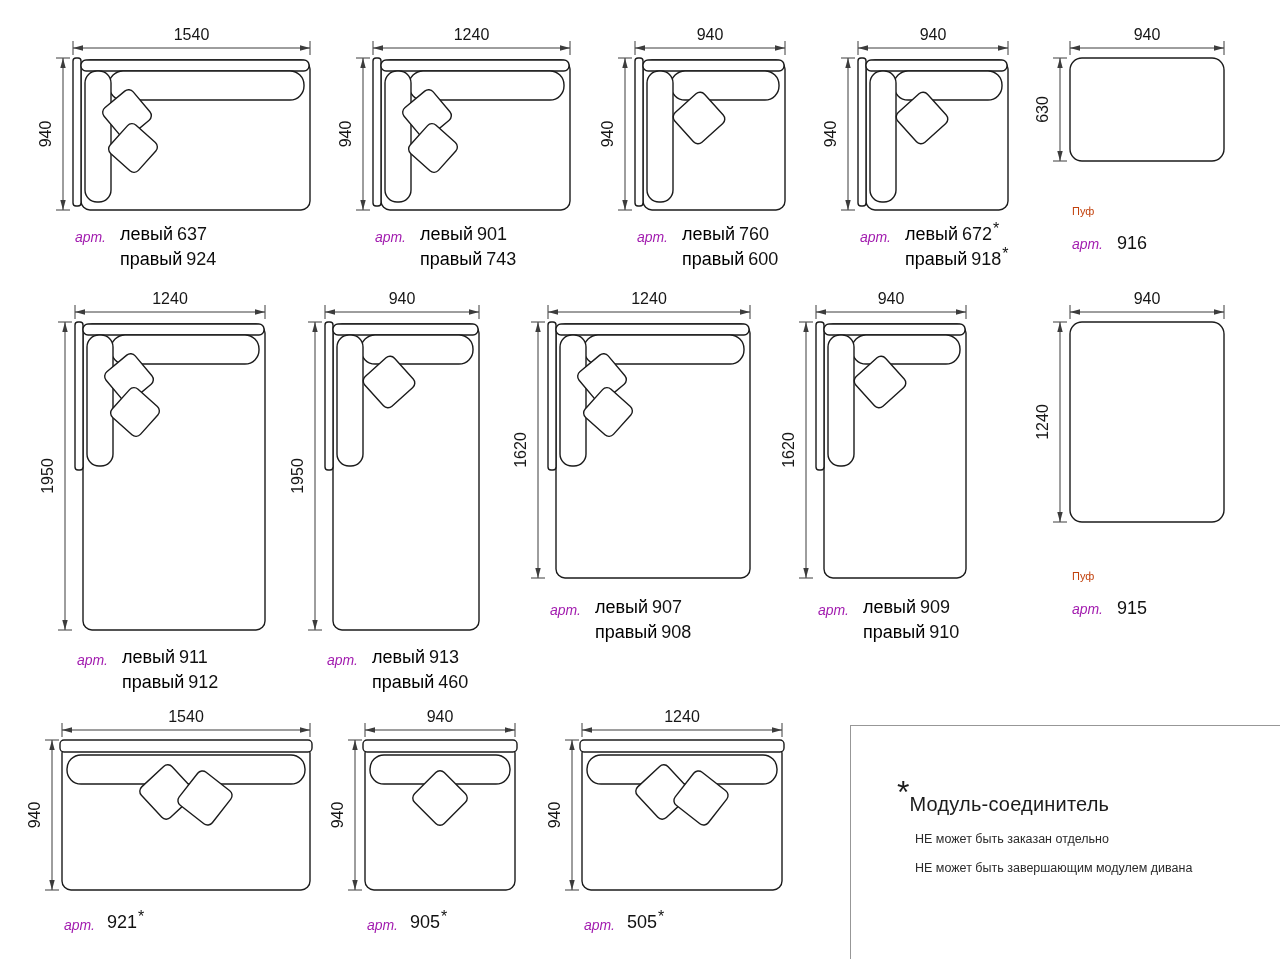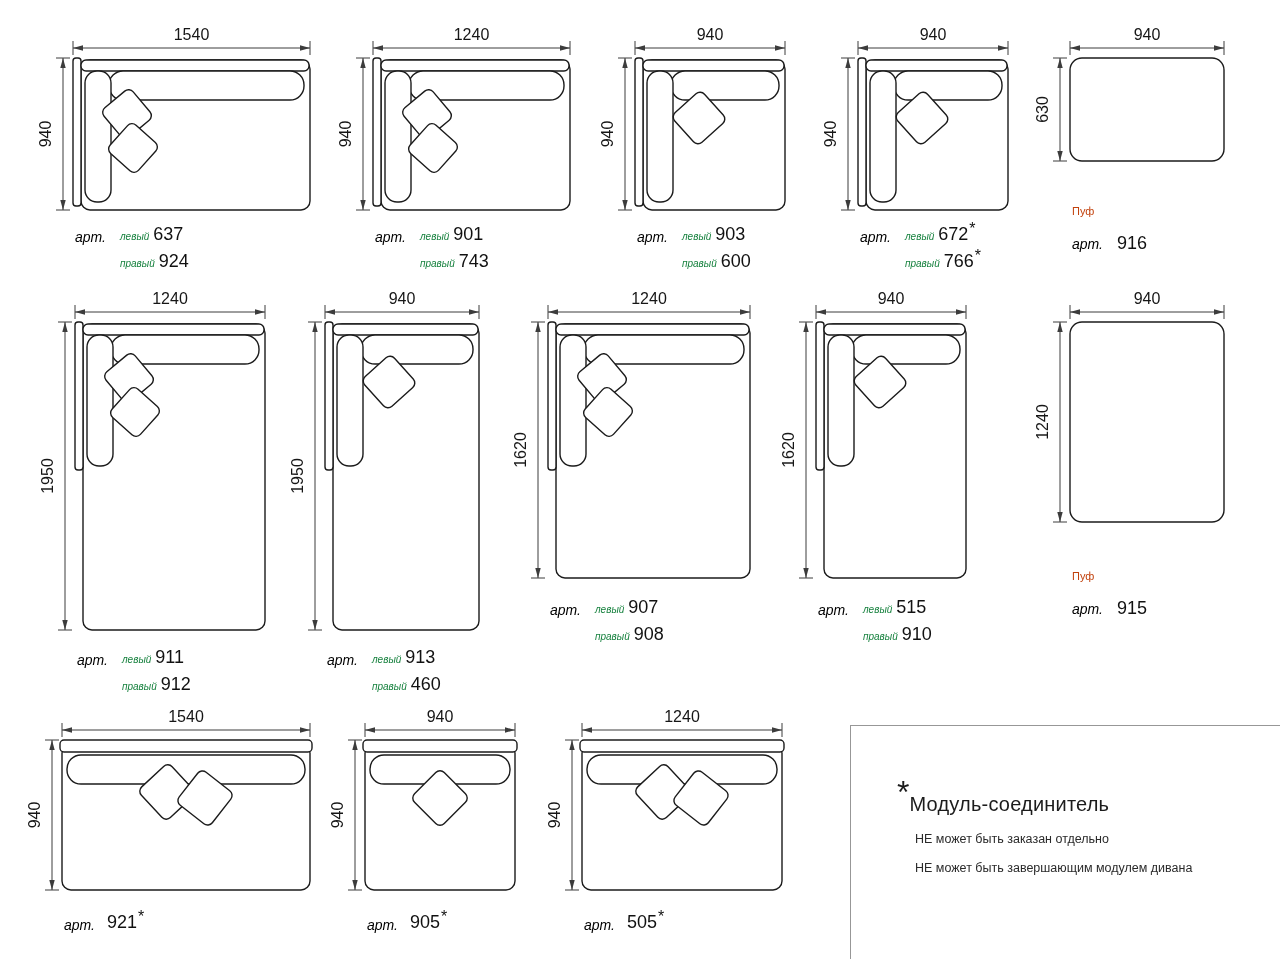--- a/index.html
+++ b/index.html
@@ -9,22 +9,22 @@
     font-family:"Liberation Sans","DejaVu Sans",sans-serif;
     color:#1a1a1a;
   }
   .module{position:absolute;}
   .svg-slot svg{display:block;}
   .drawing .part{fill:#ffffff;stroke:#1b1b1b;stroke-width:1.4;}
   .drawing .dim{stroke:#3c3c3c;stroke-width:1;}
   .drawing .arw{fill:#3c3c3c;}
   .drawing .dimtxt{font-family:"Liberation Sans","DejaVu Sans",sans-serif;font-size:16px;fill:#161616;}
   .caption{margin-left:36px;display:flex;align-items:flex-start;gap:14px;line-height:24px;}
-  .caption .art{font-style:italic;font-size:14px;color:#000000;padding-top:3px;}
-  .caption .word{font-size:10px;color:#15803d;font-style:italic;}
+  .caption .art{font-style:italic;font-size:14px;color:#a21caf;padding-top:3px;}
+  .caption .word{font-size:18px;color:#000000;}
   .caption .num{font-size:18px;color:#111;margin-left:4px;}
   .caption .star{font-size:16px;position:relative;top:-6px;left:1px;color:#111;}
   .caption .lines .line{white-space:nowrap;}
   .pouf-caption{display:block;}
   .pouf-caption .pouf-name{font-size:11px;color:#c2410c;margin-bottom:8px;}
   .pouf-caption .num{margin-left:14px;}
   .single{gap:8px;}
   .legend{
     position:absolute;left:850px;top:725px;width:440px;height:244px;
     border-top:1px solid #979797;border-left:1px solid #979797;
@@ -129,21 +129,21 @@
           <rect class="part" x="42" y="36" width="141" height="11" rx="5"></rect>
           <rect class="part" x="70" y="47" width="108" height="29" rx="14"></rect>
           <rect class="part" x="46" y="47" width="26" height="131" rx="12"></rect>
           <rect class="part" x="-20" y="-20" width="40" height="40" rx="6" transform="translate(98 94) rotate(48)"></rect>
         </g>
       </svg>
     </div>
   <div class="caption" style="margin-top:6px">
     <span class="art">арт.</span>
     <div class="lines">
-      <div class="line"><span class="word">левый</span><span class="num">903</span></div>
+      <div class="line"><span class="word">левый</span><span class="num">760</span></div>
       <div class="line"><span class="word">правый</span><span class="num">600</span></div>
     </div>
   </div>
 </div>
 
 <div class="module" style="left:824px;top:24px;">
   <div class="svg-slot">
       <svg class="drawing" width="190" height="192" viewBox="0 0 190 192">
         <line class="dim" x1="34" y1="24" x2="184" y2="24"></line>
         <line class="dim" x1="34" y1="17" x2="34" y2="31"></line>
@@ -164,21 +164,21 @@
           <rect class="part" x="70" y="47" width="108" height="29" rx="14"></rect>
           <rect class="part" x="46" y="47" width="26" height="131" rx="12"></rect>
           <rect class="part" x="-20" y="-20" width="40" height="40" rx="6" transform="translate(98 94) rotate(48)"></rect>
         </g>
       </svg>
     </div>
   <div class="caption" style="margin-top:6px">
     <span class="art">арт.</span>
     <div class="lines">
       <div class="line"><span class="word">левый</span><span class="num">672</span><span class="star">*</span></div>
-      <div class="line"><span class="word">правый</span><span class="num">766</span><span class="star">*</span></div>
+      <div class="line"><span class="word">правый</span><span class="num">918</span><span class="star">*</span></div>
     </div>
   </div>
 </div>
 
 <div class="module" style="left:1036px;top:24px;">
   <div class="svg-slot">
       <svg class="drawing" width="194" height="143" viewBox="0 0 194 143">
         <line class="dim" x1="34" y1="24" x2="188" y2="24"></line>
         <line class="dim" x1="34" y1="17" x2="34" y2="31"></line>
         <line class="dim" x1="188" y1="17" x2="188" y2="31"></line>
@@ -329,21 +329,21 @@
           <rect class="part" x="42" y="36" width="141" height="11" rx="5"></rect>
           <rect class="part" x="70" y="47" width="108" height="29" rx="14"></rect>
           <rect class="part" x="46" y="47" width="26" height="131" rx="12"></rect>
           <rect class="part" x="-20" y="-20" width="40" height="40" rx="6" transform="translate(98 94) rotate(48)"></rect>
         </g>
       </svg>
     </div>
   <div class="caption" style="margin-top:11px">
     <span class="art">арт.</span>
     <div class="lines">
-      <div class="line"><span class="word">левый</span><span class="num">515</span></div>
+      <div class="line"><span class="word">левый</span><span class="num">909</span></div>
       <div class="line"><span class="word">правый</span><span class="num">910</span></div>
     </div>
   </div>
 </div>
 
 <div class="module" style="left:1036px;top:288px;">
   <div class="svg-slot">
       <svg class="drawing" width="194" height="240" viewBox="0 0 194 240">
         <line class="dim" x1="34" y1="24" x2="188" y2="24"></line>
         <line class="dim" x1="34" y1="17" x2="34" y2="31"></line>

